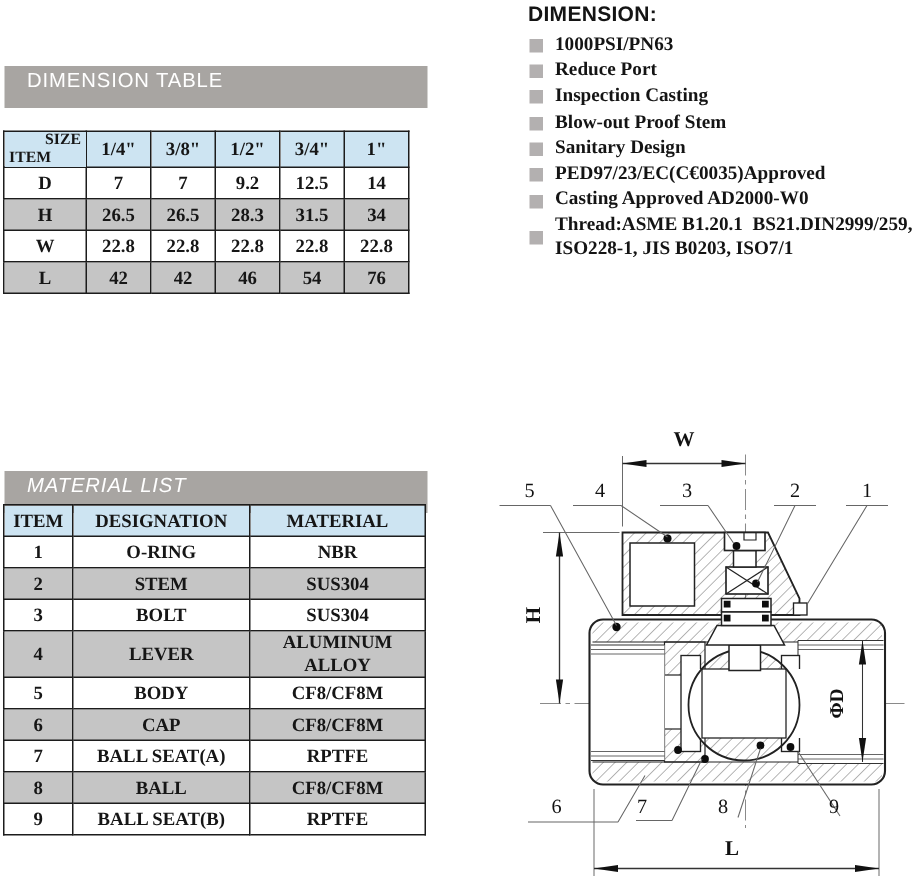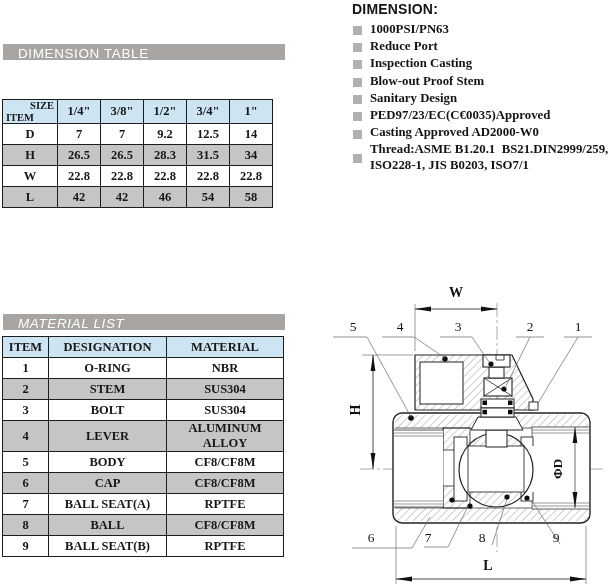--- a/index.html
+++ b/index.html
@@ -1,33 +1,33 @@
 <!DOCTYPE html>
 <html><head>
 <meta charset="utf-8">
 <style>
   html,body { margin:0; padding:0; background:#fff; }
   .page { position:relative; width:611px; height:587px; background:#ffffff; overflow:hidden;
           font-family:"Liberation Serif", serif; color:#141414; }
 
   
-  .bar { position:absolute; left:3px; width:267px; height:16px; background:#a8a5a2;
+  .bar { position:absolute; left:3px; width:267px; height:28px; background:#a8a5a2;
          color:#ffffff; font-family:"Liberation Sans", sans-serif; font-size:13.5px;
          line-height:20px; padding-left:15px; letter-spacing:0.6px; }
   .bar.dim { top:44px; }
   .bar.mat { top:314px;font-style:italic; }
 
   
   table { border-collapse:collapse; position:absolute; table-layout:fixed; border:1.5px solid #1c1c1c; }
   td { border:1px solid #1c1c1c; text-align:center; vertical-align:middle;
        font-size:12.5px; font-weight:bold; color:#161616; padding:0; overflow:hidden; }
   tr.blue td { background:#cde4f2; }
   tr.gray td { background:#c5c5c5; }
 
-  .dim-table { left:2px; top:99px; width:270px;border-radius:19px; }
+  .dim-table { left:2px; top:87px; width:270px;border-radius:19px; }
   .dim-table td { height:20px; }
   .dim-table tr.blue td { height:23px; }
 
   .mat-table { left:2px; top:336px; width:281px; }
   .mat-table td { height:20px; }
 
   
   .corner { position:relative;
     background-image:linear-gradient(to bottom right, transparent 49.5%, #333 49.5%, #333 50.6%, transparent 50.6%);
     background-color:#cde4f2; }
@@ -97,21 +97,21 @@
       <td>22.8</td>
       <td>22.8</td>
       <td>22.8</td>
     </tr>
     <tr class="gray">
       <td>L</td>
       <td>42</td>
       <td>42</td>
       <td>46</td>
       <td>54</td>
-      <td>58</td>
+      <td>76</td>
     </tr>
   </tbody>
     </table>
 
   <div class="features">
     <div class="features-title">DIMENSION:</div>
     <div class="feat">
         <span class="bullet"></span>
         <span>1000PSI/PN63</span>
       </div>

